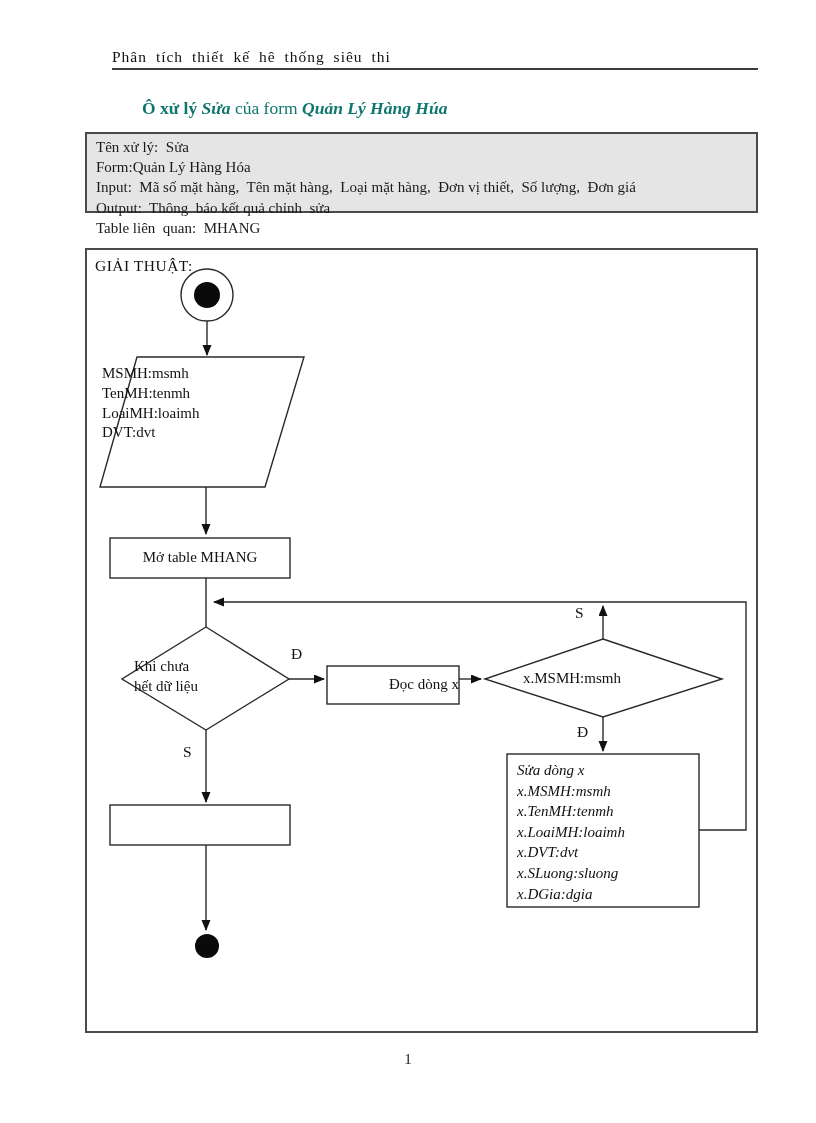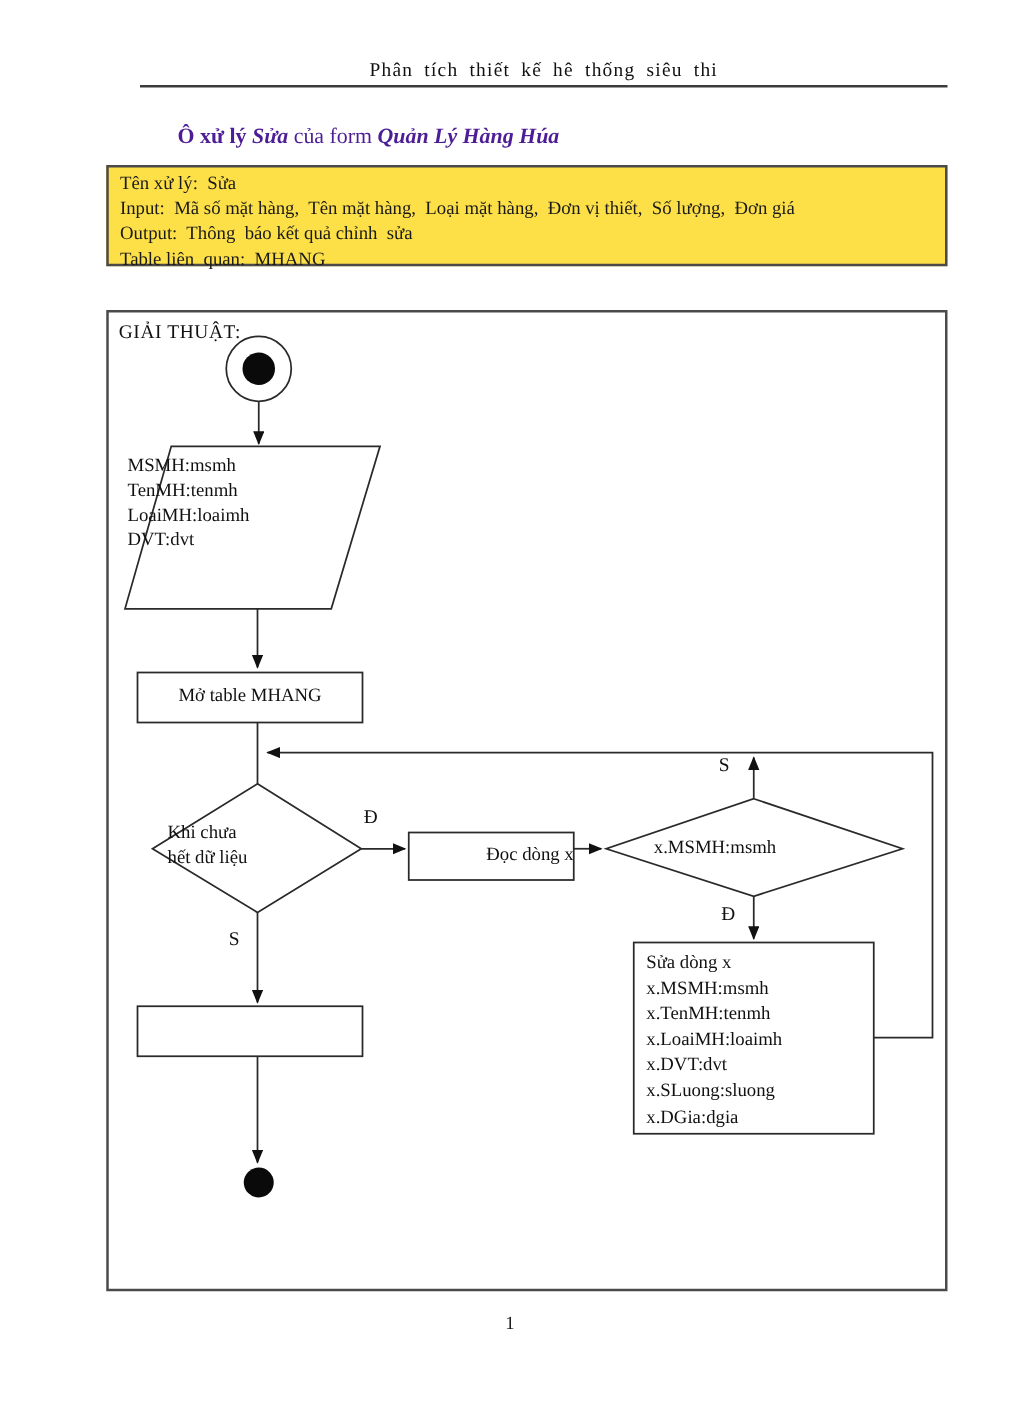--- a/index.html
+++ b/index.html
@@ -8,34 +8,34 @@
     width:816px; height:1123px; position:relative;
     font-family:"Liberation Serif", serif;
     color:#1a1a1a;
   }
   .abs { position:absolute; }
 
   
   .header-rule {
     left:112px; top:48px; width:646px; height:22px;
     border-bottom:2px solid #3c3c3c;
-    text-align:center; font-size:15.5px; letter-spacing:1px;
+    text-align:left; font-size:15.5px; letter-spacing:1px;
     word-spacing:4px; color:#111;
   }
   
   .doc-title {
-    left:142px; top:98px; font-size:17.5px; color:#4c1d95;
+    left:142px; top:98px; font-size:17.5px; color:#0f766e;
   }
   .doc-title .b { font-weight:bold; }
   .doc-title .bi { font-weight:bold; font-style:italic; }
 
   
   .info-box {
     left:85px; top:132px; width:673px; height:81px;
-    border:2px solid #4a4a4a; background:#fde047;
+    border:2px solid #4a4a4a; background:#e5e5e5;
     padding:3px 9px; font-size:15px; line-height:20.2px;
   }
   .info-box div { white-space:pre-wrap; }
 
   
   .flow-box {
     left:85px; top:248px; width:673px; height:785px;
     border:2px solid #4a4a4a; background:#fff;padding-left:13px;
   }
   .flow-box svg { position:absolute; left:0; top:0; }
@@ -46,21 +46,21 @@
   .t-center { }
   .branch-label { font-size:15.5px; color:#111; }
 
   .para-text   { left:15px;  top:114px; width:195px; }
   .open-table  { left:23px;  top:288px; width:180px; height:40px;
                  display:flex; align-items:center; justify-content:center; }
   .dec1-text   { left:47px;  top:407px; width:144px; }
   .read-row    { left:240px; top:416px; width:132px; height:38px;
                  display:flex; align-items:center; justify-content:flex-end; }
   .dec2-text   { left:436px; top:419px; width:160px; }
-  .update-text { left:430px; top:510px; width:176px; line-height:20.6px; }
+  .update-text { left:430px; top:510px; width:176px; line-height:20.6px;font-style:italic; }
 
   .lbl-d1-yes { left:204px; top:395px; }
   .lbl-d1-no  { left:96px;  top:493px; }
   .lbl-d2-no  { left:488px; top:354px; }
   .lbl-d2-yes { left:490px; top:473px; }
 
   
   .page-number { left:0; top:1051px; width:816px; text-align:center; font-size:15px; }
 </style>
 </head>
@@ -69,20 +69,21 @@
 <div class="abs header-rule">
   <span>Phân tích thiết kế hê thống siêu thi</span>
 </div>
 
 <div class="abs doc-title">
   <span class="b">Ô xử lý </span><span class="bi">Sửa</span><span> của form </span><span class="bi">Quản Lý Hàng Húa</span>
 </div>
 
 <div class="abs info-box">
   <div>Tên xử lý:  Sửa</div>
+  <div>Form:Quản Lý Hàng Hóa</div>
   <div>Input:  Mã số mặt hàng,  Tên mặt hàng,  Loại mặt hàng,  Đơn vị thiết,  Số lượng,  Đơn giá</div>
   <div>Output:  Thông  báo kết quả chỉnh  sửa</div>
   <div>Table liên  quan:  MHANG</div>
 </div>
 
 <div class="abs flow-box">
 
   <svg width="669" height="781" viewBox="0 0 669 781">
     <defs>
       <marker id="arr" markerUnits="userSpaceOnUse" markerWidth="12" markerHeight="10" refX="10" refY="4.5" orient="auto">

